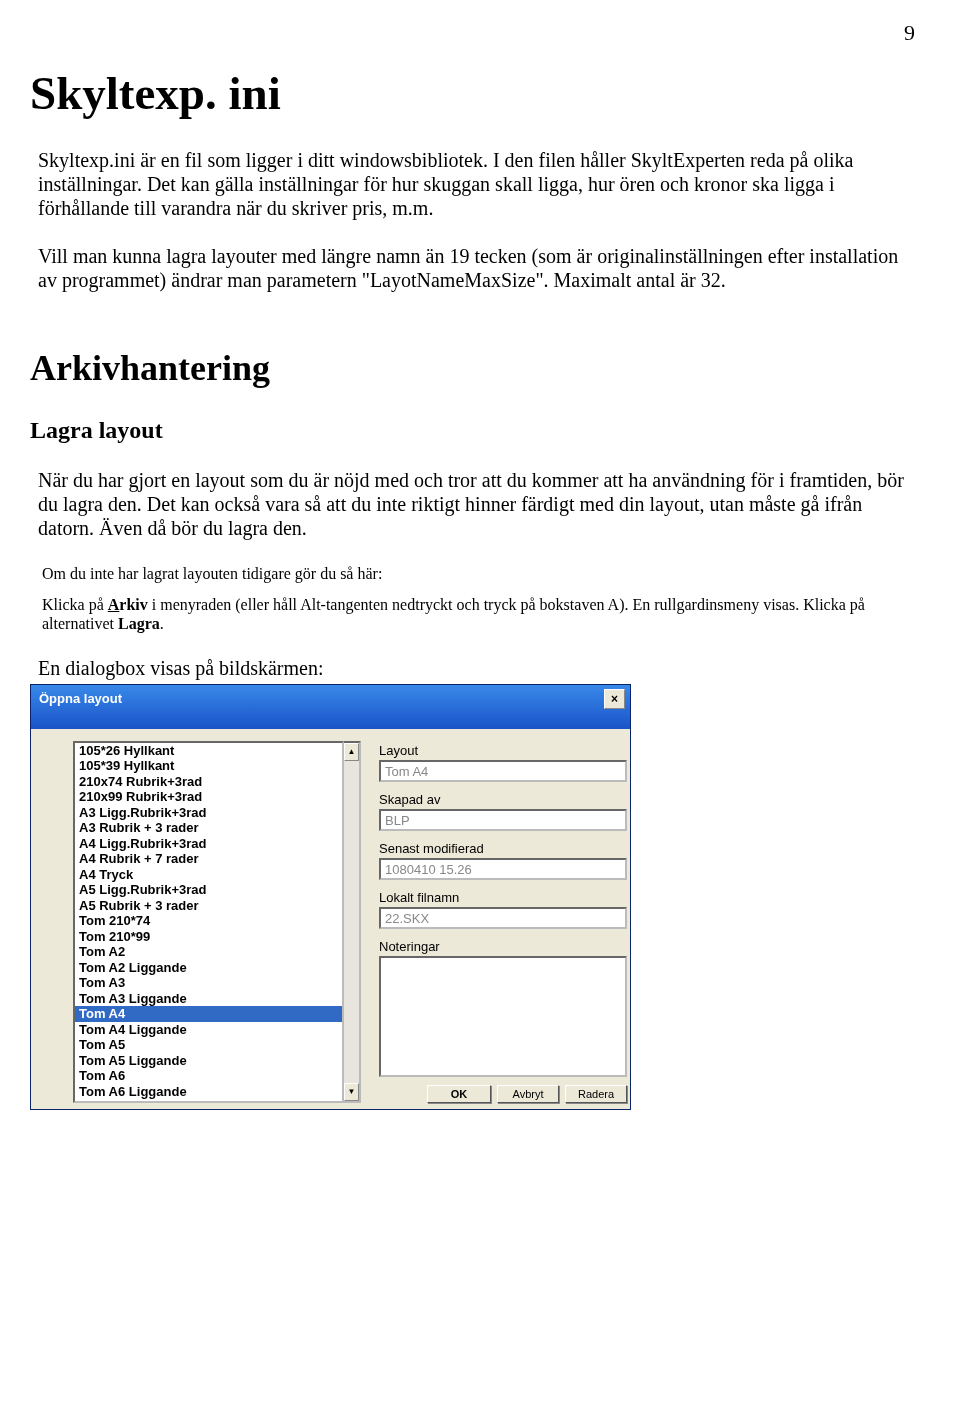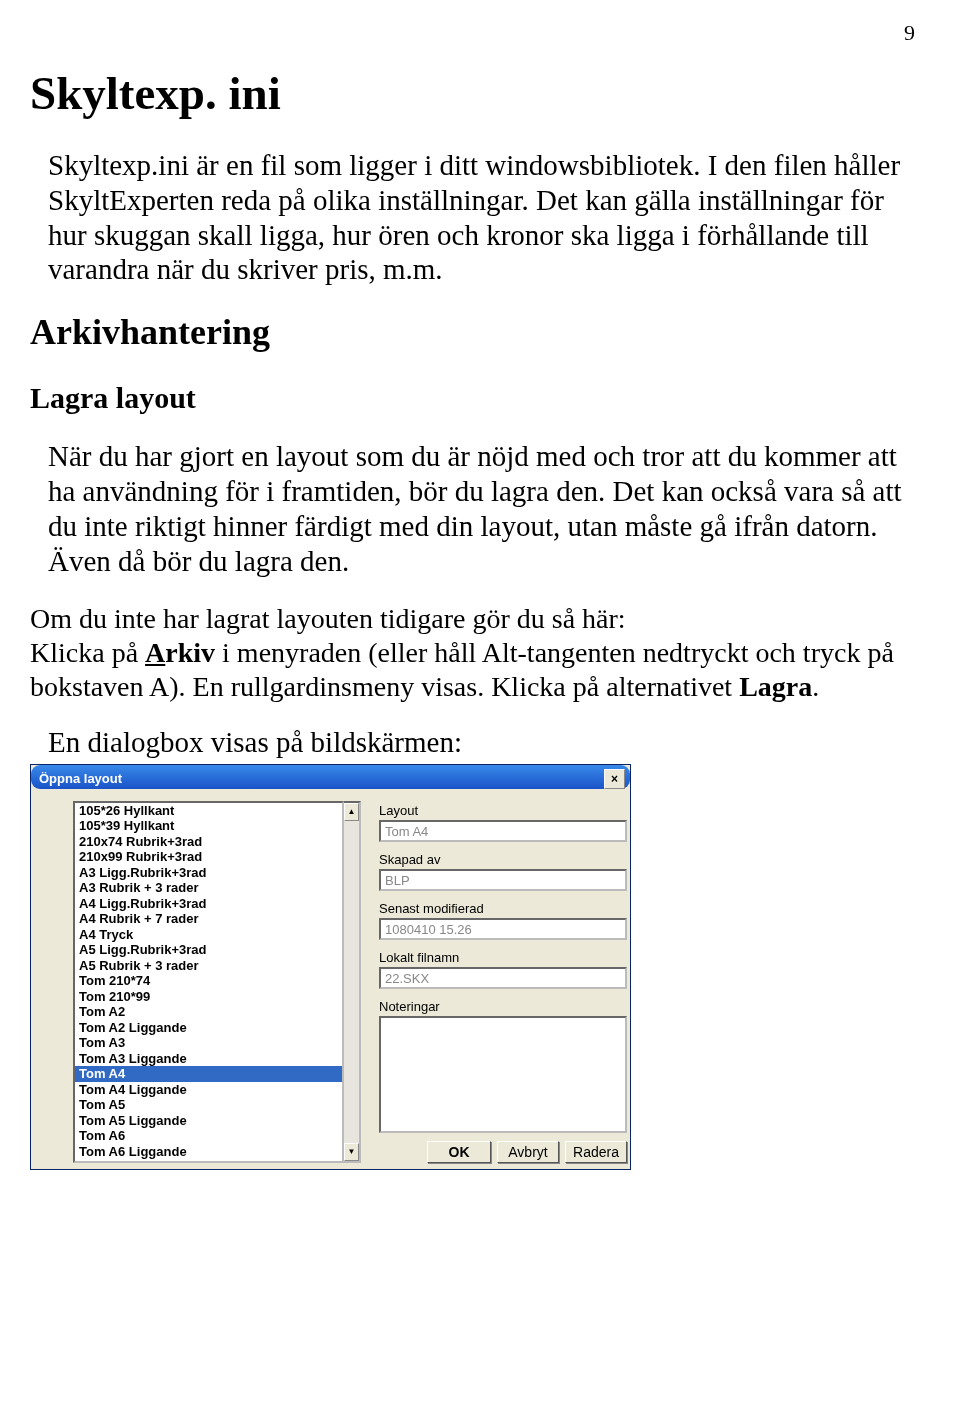--- a/index.html
+++ b/index.html
@@ -19,41 +19,41 @@
     font-size: 22px;
     padding-right: 5px;
     margin-bottom: 20px;
   }
   h1.section-title {
     font-size: 47px;
     font-weight: bold;
     margin: 0 0 28px 0;
   }
   p.body {
-    font-size: 29px;
+    font-size: 20px;
     line-height: 1.2;
-    margin: 0 0 24px 18px;
+    margin: 0 0 24px 8px;
   }
   p.body.last {
     margin-bottom: 55px;
   }
   h2.sub-title {
     font-size: 36px;
     font-weight: bold;
     margin: 0 0 28px 0;
   }
   h3.sub-sub-title {
-    font-size: 30px;
+    font-size: 24px;
     font-weight: bold;
     margin: 0 0 24px 0;
   }
   .para-group p {
-    font-size: 28px;
+    font-size: 16px;
     line-height: 1.2;
-    margin: 0;
+    margin: 12px;
   }
   .para-group {
     margin-bottom: 22px;
   }
   .underline-first {
     text-decoration: underline;
   }
   .bold {
     font-weight: bold;
   }
@@ -69,23 +69,22 @@
     box-sizing: border-box;
   }
   .titlebar {
     background: linear-gradient(to bottom, #3a6ea5 0%, #2157b0 50%, #3a6ea5 100%);
     background: #2157d6;
     background: linear-gradient(to bottom, #3889e9 0%, #1a53c8 100%);
     color: #fff;
     display: flex;
     align-items: center;
     justify-content: space-between;
-    padding: 4px 5px 0 8px;
-    font-weight: bold;
-    border-radius: 9px;
+    padding: 4px 5px 20px 8px;
+    font-weight: bold;
   }
   .titlebar .close-btn {
     width: 19px;
     height: 18px;
     background: #ece9d8;
     border: 1px solid #fff;
     border-right-color: #888;
     border-bottom-color: #888;
     color: #000;
     display: flex;
@@ -189,37 +188,38 @@
   }
   .btn {
     background: #ece9d8;
     border: 1px solid #fff;
     border-right-color: #555;
     border-bottom-color: #555;
     padding: 2px 0;
     width: 60px;
     text-align: center;
     font-family: Tahoma, Arial, sans-serif;
-    font-size: 14px;
+    font-size: 11px;
     box-shadow: 1px 1px 0 #888;
   }
   .btn.wide {
     width: 62px;
     font-weight: bold;
   }
 </style>
 </head>
 <body>
 
 <div class="page">
   <div class="page-number">9</div>
 
   <h1 class="section-title">Skyltexp. ini</h1>
 
   <p class="body">Skyltexp.ini är en fil som ligger i ditt windowsbibliotek. I den filen håller SkyltExperten reda på olika inställningar. Det kan gälla inställningar för hur skuggan skall ligga, hur ören och kronor ska ligga i förhållande till varandra när du skriver pris, m.m.</p>
+  <p class="body last">Vill man kunna lagra layouter med längre namn än 19 tecken (som är originalinställningen efter installation av programmet) ändrar man parametern "LayotNameMaxSize". Maximalt antal är 32.</p>
 
   <h2 class="sub-title">Arkivhantering</h2>
   <h3 class="sub-sub-title">Lagra layout</h3>
 
   <p class="body">När du har gjort en layout som du är nöjd med och tror att du kommer att ha användning för i framtiden, bör du lagra den. Det kan också vara så att du inte riktigt hinner färdigt med din layout, utan måste gå ifrån datorn. Även då bör du lagra den.</p>
 
   <div class="para-group">
     <p>Om du inte har lagrat layouten tidigare gör du så här:</p>
     <p>
       <span>Klicka på </span><span class="bold"><span class="underline-first">A</span><span>rkiv</span></span><span> i menyraden (eller håll Alt-tangenten nedtryckt och tryck på bokstaven A). En rullgardinsmeny visas. Klicka på alternativet </span><span class="bold">Lagra</span><span>.</span>

